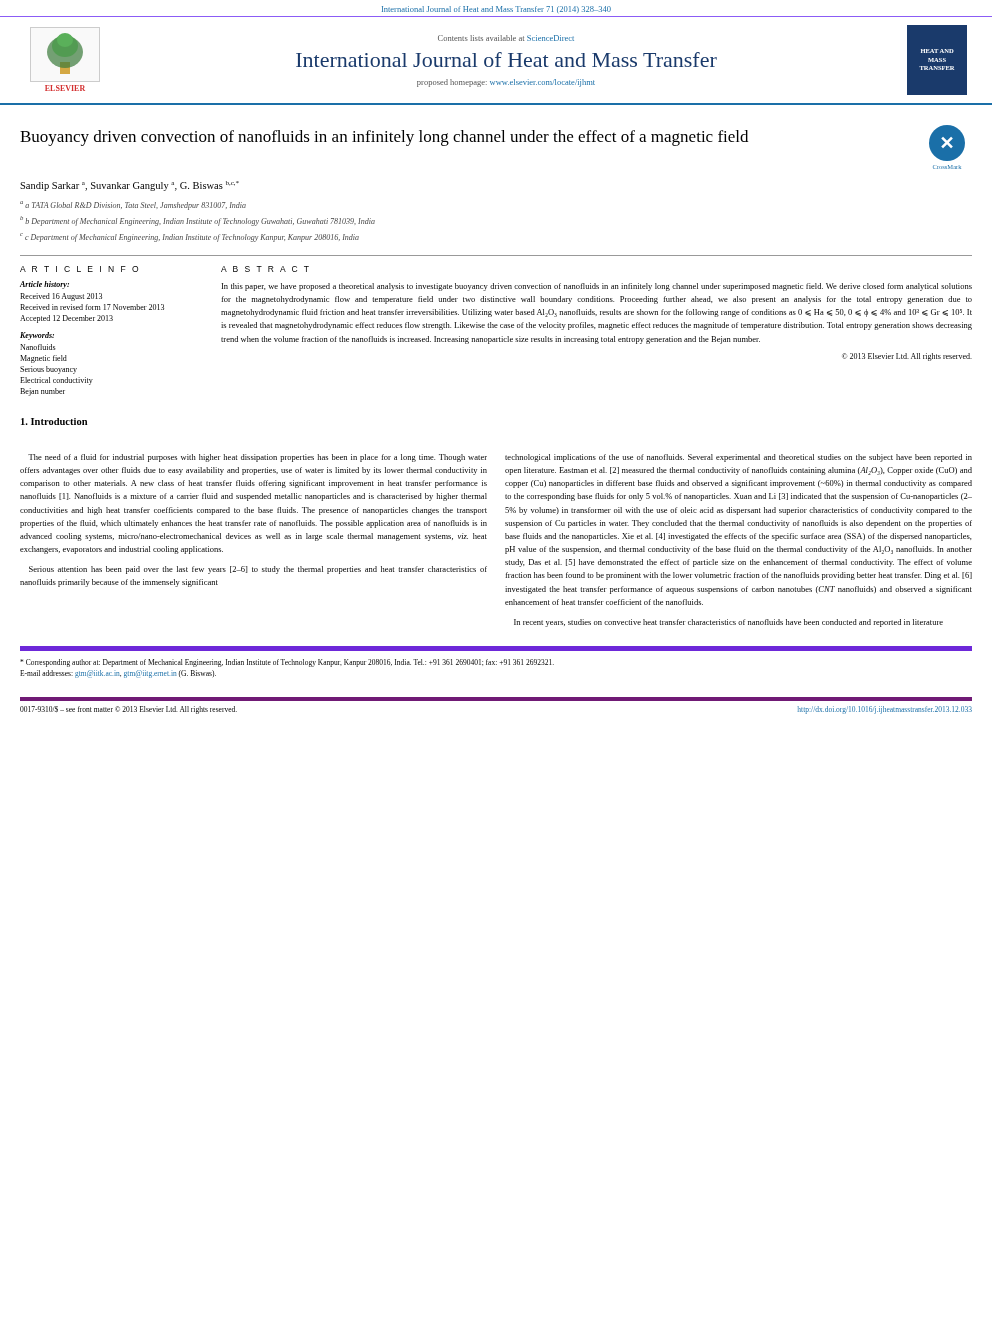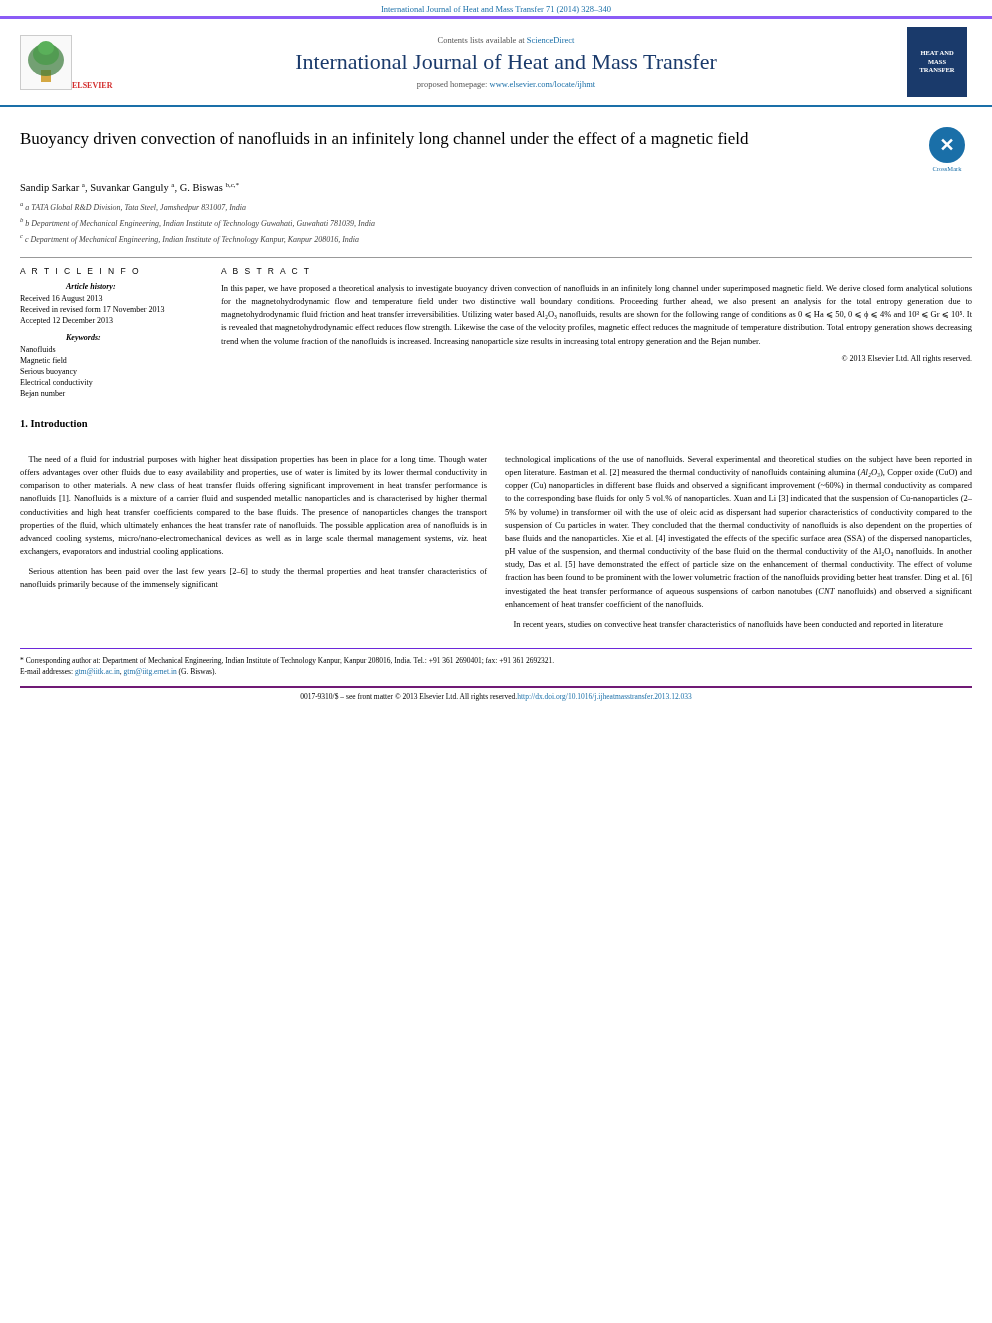--- a/index.html
+++ b/index.html
@@ -11,37 +11,37 @@
       width: 992px;
       min-height: 1323px;
     }
 
     
     .top-bar {
       text-align: center;
       padding: 4px 0 2px 0;
       font-size: 8.5px;
       color: #1a6fa8;
-      border-bottom: 3px solid #8b5cf6;
+      border-bottom: 1px solid #8b5cf6;
     }
 
     
     .journal-header {
       display: flex;
       align-items: center;
       padding: 8px 20px;
       border-bottom: 2px solid #1a6fa8;
     }
     .journal-header-left {
       width: 90px;
     }
     .elsevier-logo {
       display: flex;
-      flex-direction: row;
-      align-items: flex-end;
+      flex-direction: column;
+      align-items: center;
     }
     .elsevier-logo .logo-box {
       width: 70px;
       height: 55px;
       border: 1px solid #ccc;
       display: flex;
       align-items: center;
       justify-content: center;
       font-size: 7px;
       color: #555;
@@ -198,21 +198,20 @@
       color: #000;
       margin-bottom: 6px;
       font-family: Arial, sans-serif;
     }
     .info-label {
       font-size: 8px;
       font-style: italic;
       font-weight: bold;
       margin-bottom: 3px;
       color: #000;
-      margin-left: 46px;
     }
     .info-item {
       font-size: 8px;
       margin-bottom: 2px;
       color: #000;
     }
     .keywords-section {
       margin-top: 8px;
     }
     .keyword-item {
@@ -268,42 +267,42 @@
     .col p {
       margin-bottom: 7px;
     }
     .col .indent {
       text-indent: 1em;
     }
 
     
     .footnote-section {
       margin-top: 10px;
-      border-top: 1px solid #6d28d9;
+      border-top: 5px solid #6d28d9;
       padding-top: 6px;
     }
     .footnote-text {
       font-size: 7.5px;
       line-height: 1.5;
       color: #000;
     }
     .footnote-text a {
       color: #1a6fa8;
       text-decoration: none;
     }
 
     
     .bottom-bar {
-      margin-top: 8px;
-      display: flex;
-      justify-content: center;
+      margin-top: 17px;
+      display: flex;
+      justify-content: space-between;
       font-size: 7.5px;
       color: #000;
       padding: 4px 0;
-      border-top: 2px solid #701a75;
+      border-top: 4px solid #701a75;
     }
     .bottom-bar a {
       color: #1a6fa8;
       text-decoration: none;
     }
 
     .italic { font-style: italic; }
   </style>
 </head>
 <body>

